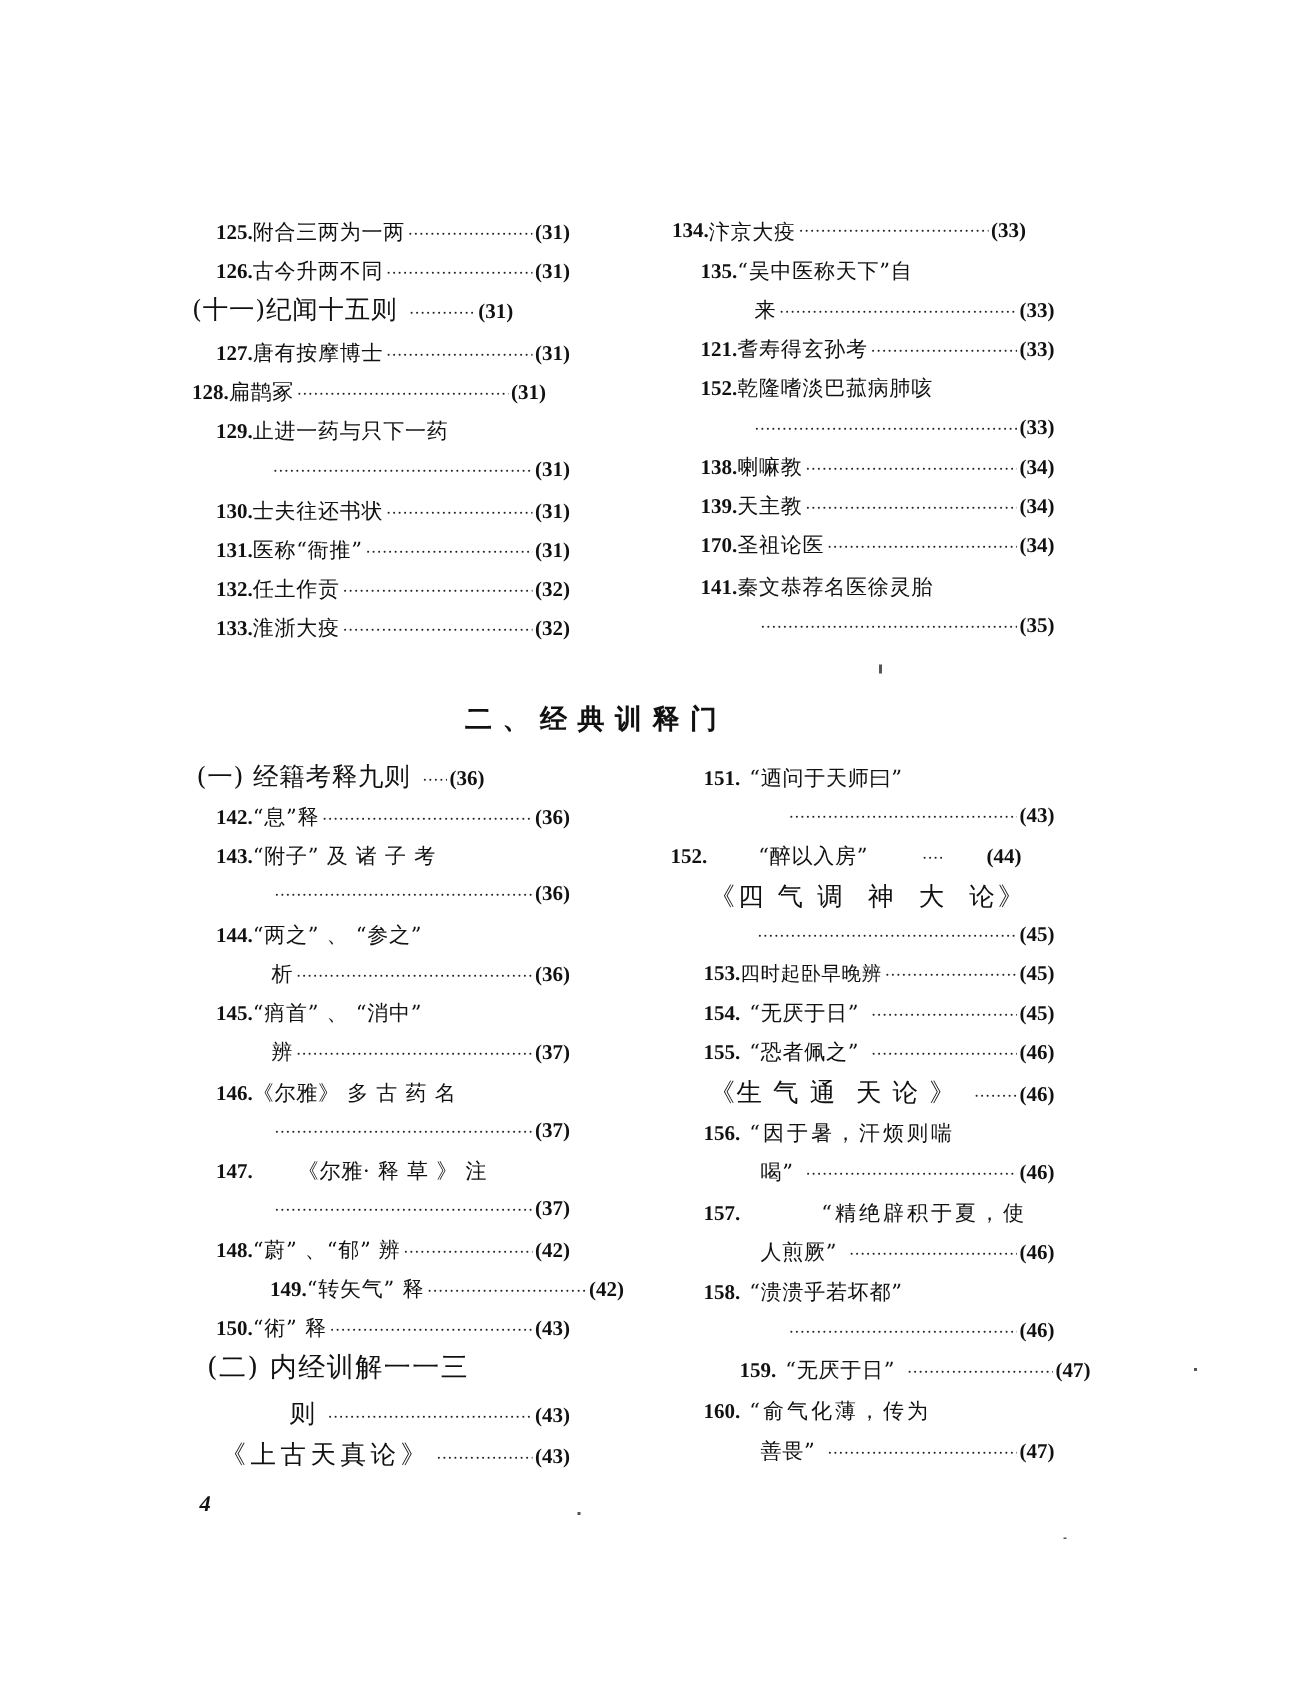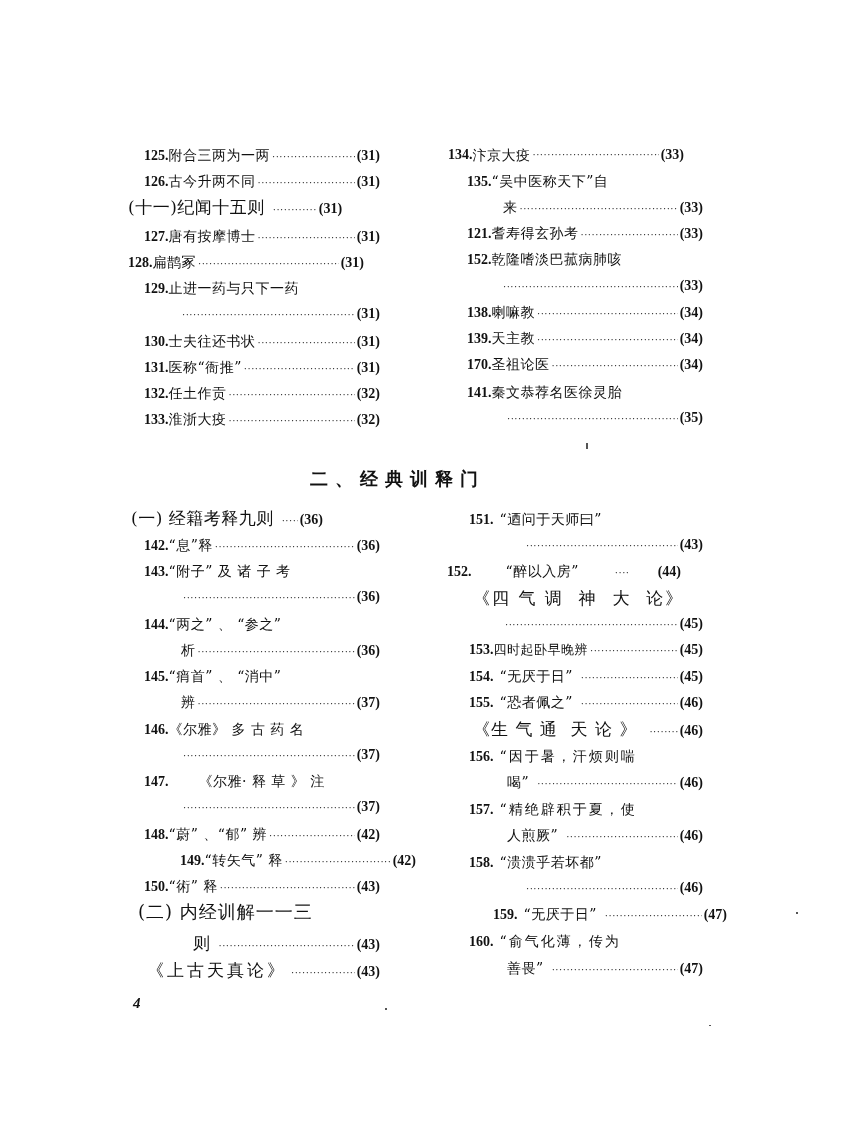--- a/index.html
+++ b/index.html
@@ -281,21 +281,21 @@
   </div>
   <div class="line" style="top:747px;left:469px;width:234px;">
     <span class="num">156.</span>
     <span class="txt" style="margin-left:6px;letter-spacing:2px;">“因于暑，汗烦则喘</span>
   </div>
   <div class="line" style="top:773px;left:507px;width:196px;">
     <span class="txt">喝”</span>
     <span class="dots" style="margin-left:8px;"></span>
     <span class="page">(46)</span>
   </div>
-  <div class="line" style="top:800px;left:469px;width:234px;">
+  <div class="line" style="top:800px;left:469px;width:234px;gap:48px;">
     <span class="num">157.</span>
     <span class="txt" style="margin-left:6px;letter-spacing:2px;">“精绝辟积于夏，使</span>
   </div>
   <div class="line" style="top:826px;left:507px;width:196px;">
     <span class="txt">人煎厥”</span>
     <span class="dots" style="margin-left:8px;"></span>
     <span class="page">(46)</span>
   </div>
   <div class="line" style="top:853px;left:469px;width:234px;">
     <span class="num">158.</span>

